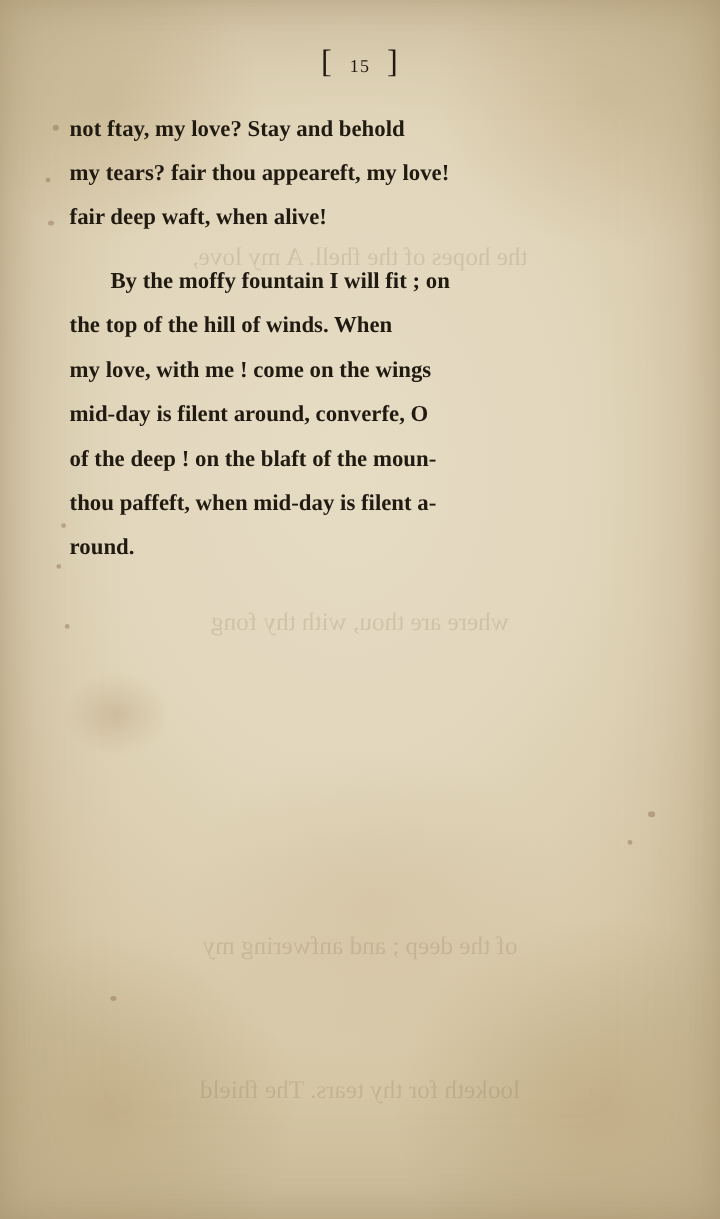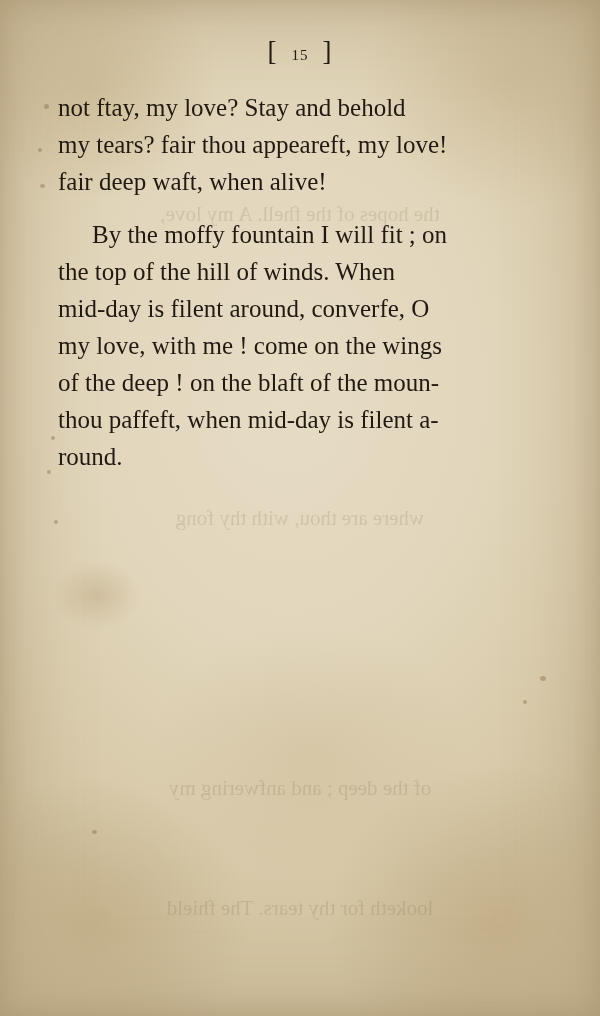--- a/index.html
+++ b/index.html
@@ -54,24 +54,25 @@
     letter-spacing: 1px;
     padding-top: 36px;
     color: #221a10;
   }
   .page-header .brk { font-size: 27px; }
   .page-header .num { font-size: 15px; padding: 0 14px; }
 
   .body-block {
     margin: 0 auto;
     width: 484px;
-    font-size: 25px;
+    font-size: 19px;
     line-height: 37px;
     text-align: justify;
     color: #211a11;
+    font-weight: bold;
   }
   .para-1 { margin-top: 22px; }
   .para-2 { margin-top: 16px; }
   .para-2 .line:first-child { text-indent: 34px; }
   .line {
     display: block;
     white-space: nowrap;
   }
   .line.last { text-align-last: left; }
 
@@ -147,22 +148,22 @@
 
     <div class="body-block para-1">
       <span class="line">not ftay, my love?  Stay and behold</span>
       <span class="line">my tears?  fair thou appeareft, my love!</span>
       <span class="line">fair deep waft,  when alive!</span>
     </div>
 
     <div class="body-block para-2">
       <span class="line">By the moffy fountain I will fit ;  on</span>
       <span class="line">the  top  of  the  hill  of  winds.    When</span>
+      <span class="line">my love, with me !  come  on  the  wings</span>
       <span class="line">mid-day  is  filent  around,  converfe,  O</span>
-      <span class="line">my love, with me !  come  on  the  wings</span>
       <span class="line">of the deep !  on the blaft  of  the  moun-</span>
       <span class="line">thou paffeft,  when mid-day is filent a-</span>
       <span class="line last">round.</span>
     </div>
 
   </div>
 
   <div class="vignette"></div>
 </div>
 

